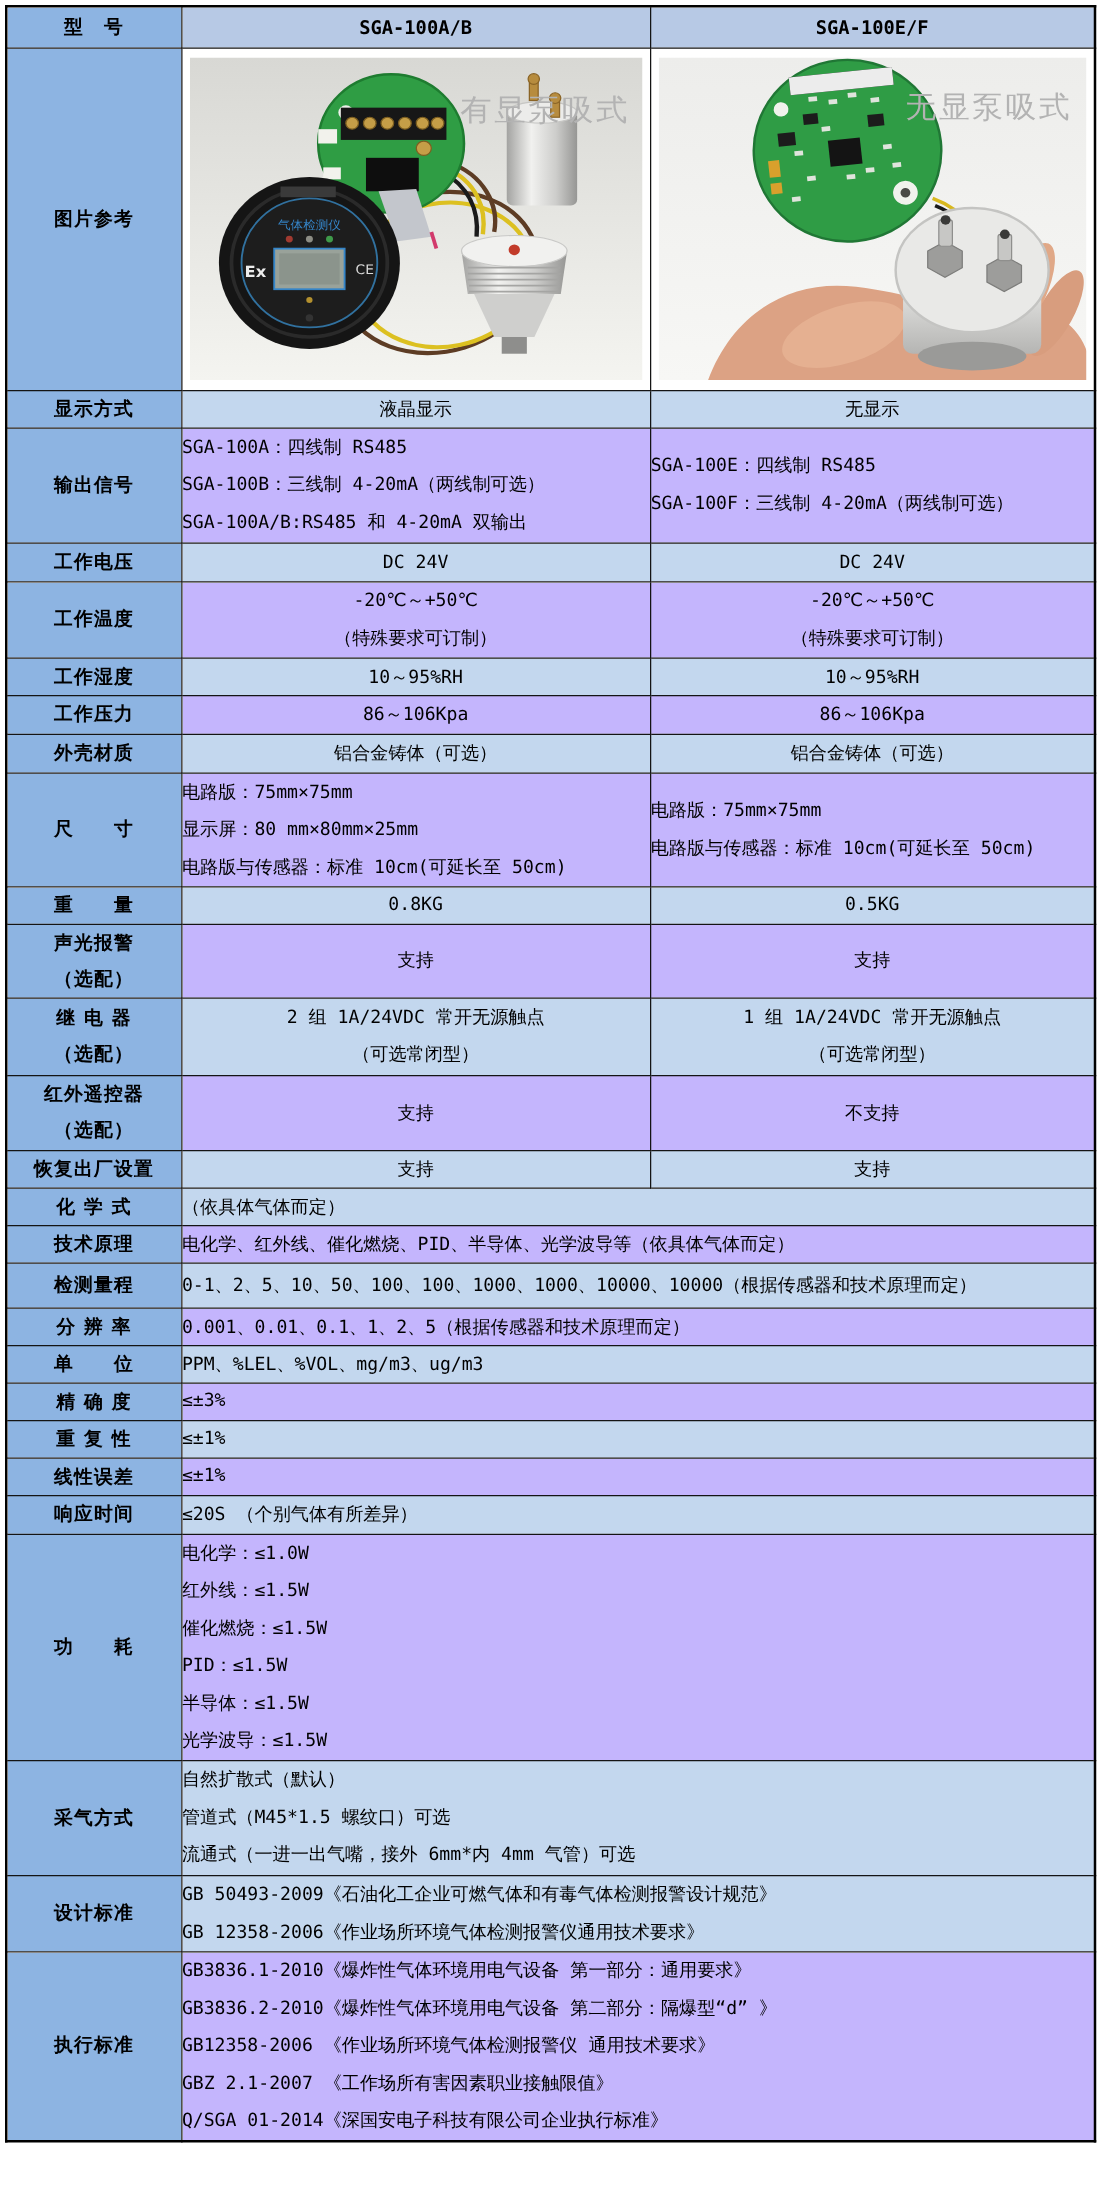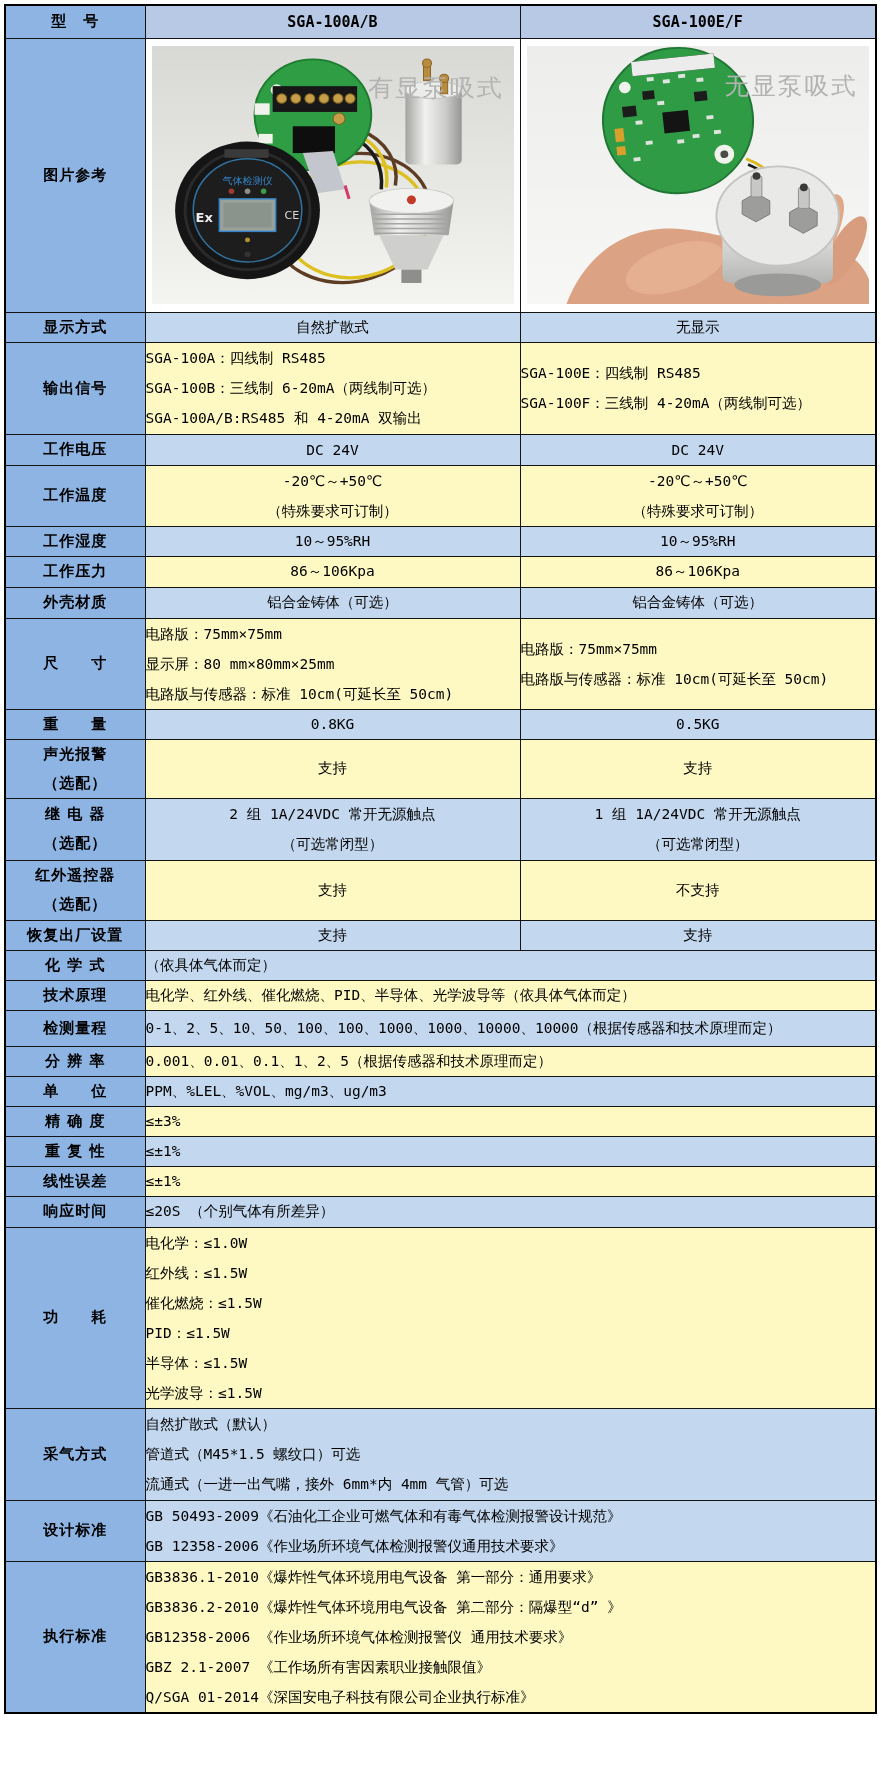--- a/index.html
+++ b/index.html
@@ -8,21 +8,21 @@
   table.spec{border-collapse:collapse;table-layout:fixed;width:871px;border:2px solid #000;}
   col.c-label{width:140px;}
   col.c-a{width:375px;}
   col.c-b{width:356px;}
   .spec th,.spec td{border:1px solid #141414;vertical-align:middle;padding:0;overflow:hidden;}
   .spec th{background:#8db4e2;font-weight:bold;font-size:15px;letter-spacing:1px;}
   .hdr-model{background:#b7c9e5;font-weight:bold;text-align:center;
              font-family:"DejaVu Sans Mono","DejaVu Sans",monospace;font-size:15px;}
   td.val{font-size:14.5px;font-family:"DejaVu Sans Mono","DejaVu Sans",sans-serif;}
   tr.dark td.val{background:#c3d7ee;}
-  tr.light td.val{background:#fef9c3;}
+  tr.light td.val{background:#c4b5fd;}
   .ctr{text-align:center;}
   .lft{text-align:left;padding-left:11px;}
   .ln{line-height:30px;white-space:nowrap;}
   .lbl-ln{line-height:29px;}
   td.photo-cell{background:#ffffff;padding:5px 6px;}
   .photo-box{width:100%;height:258px;}
   .photo-box svg{display:block;width:100%;height:100%;}
   .wm{font-size:25px;fill:#b3b3b3;letter-spacing:2px;}
 </style>
 </head>
@@ -202,34 +202,34 @@
     </svg>
     </div>
   </td>
 </tr>
 
 <tr class="dark" style="height:28px">
   <th class="ctr">
             <div class="lbl-ln">显示方式</div>
           </th>
   <td class="val ctr">
-            <div>自然扩散式</div>
+            <div>液晶显示</div>
           </td>
   <td class="val ctr">
             <div>无显示</div>
           </td>
 </tr>
 
 <tr class="light" style="height:92px">
   <th class="ctr">
             <div class="lbl-ln">输出信号</div>
           </th>
   <td class="val lft">
     <div class="ln">SGA-100A：四线制 RS485</div>
-            <div class="ln">SGA-100B：三线制 6-20mA（两线制可选）</div>
+            <div class="ln">SGA-100B：三线制 4-20mA（两线制可选）</div>
             <div class="ln">SGA-100A/B:RS485 和 4-20mA 双输出</div>
   </td>
   <td class="val lft">
     <div class="ln">SGA-100E：四线制 RS485</div>
             <div class="ln">SGA-100F：三线制 4-20mA（两线制可选）</div>
   </td>
 </tr>
 
 <tr class="dark" style="height:31px">
   <th class="ctr">

